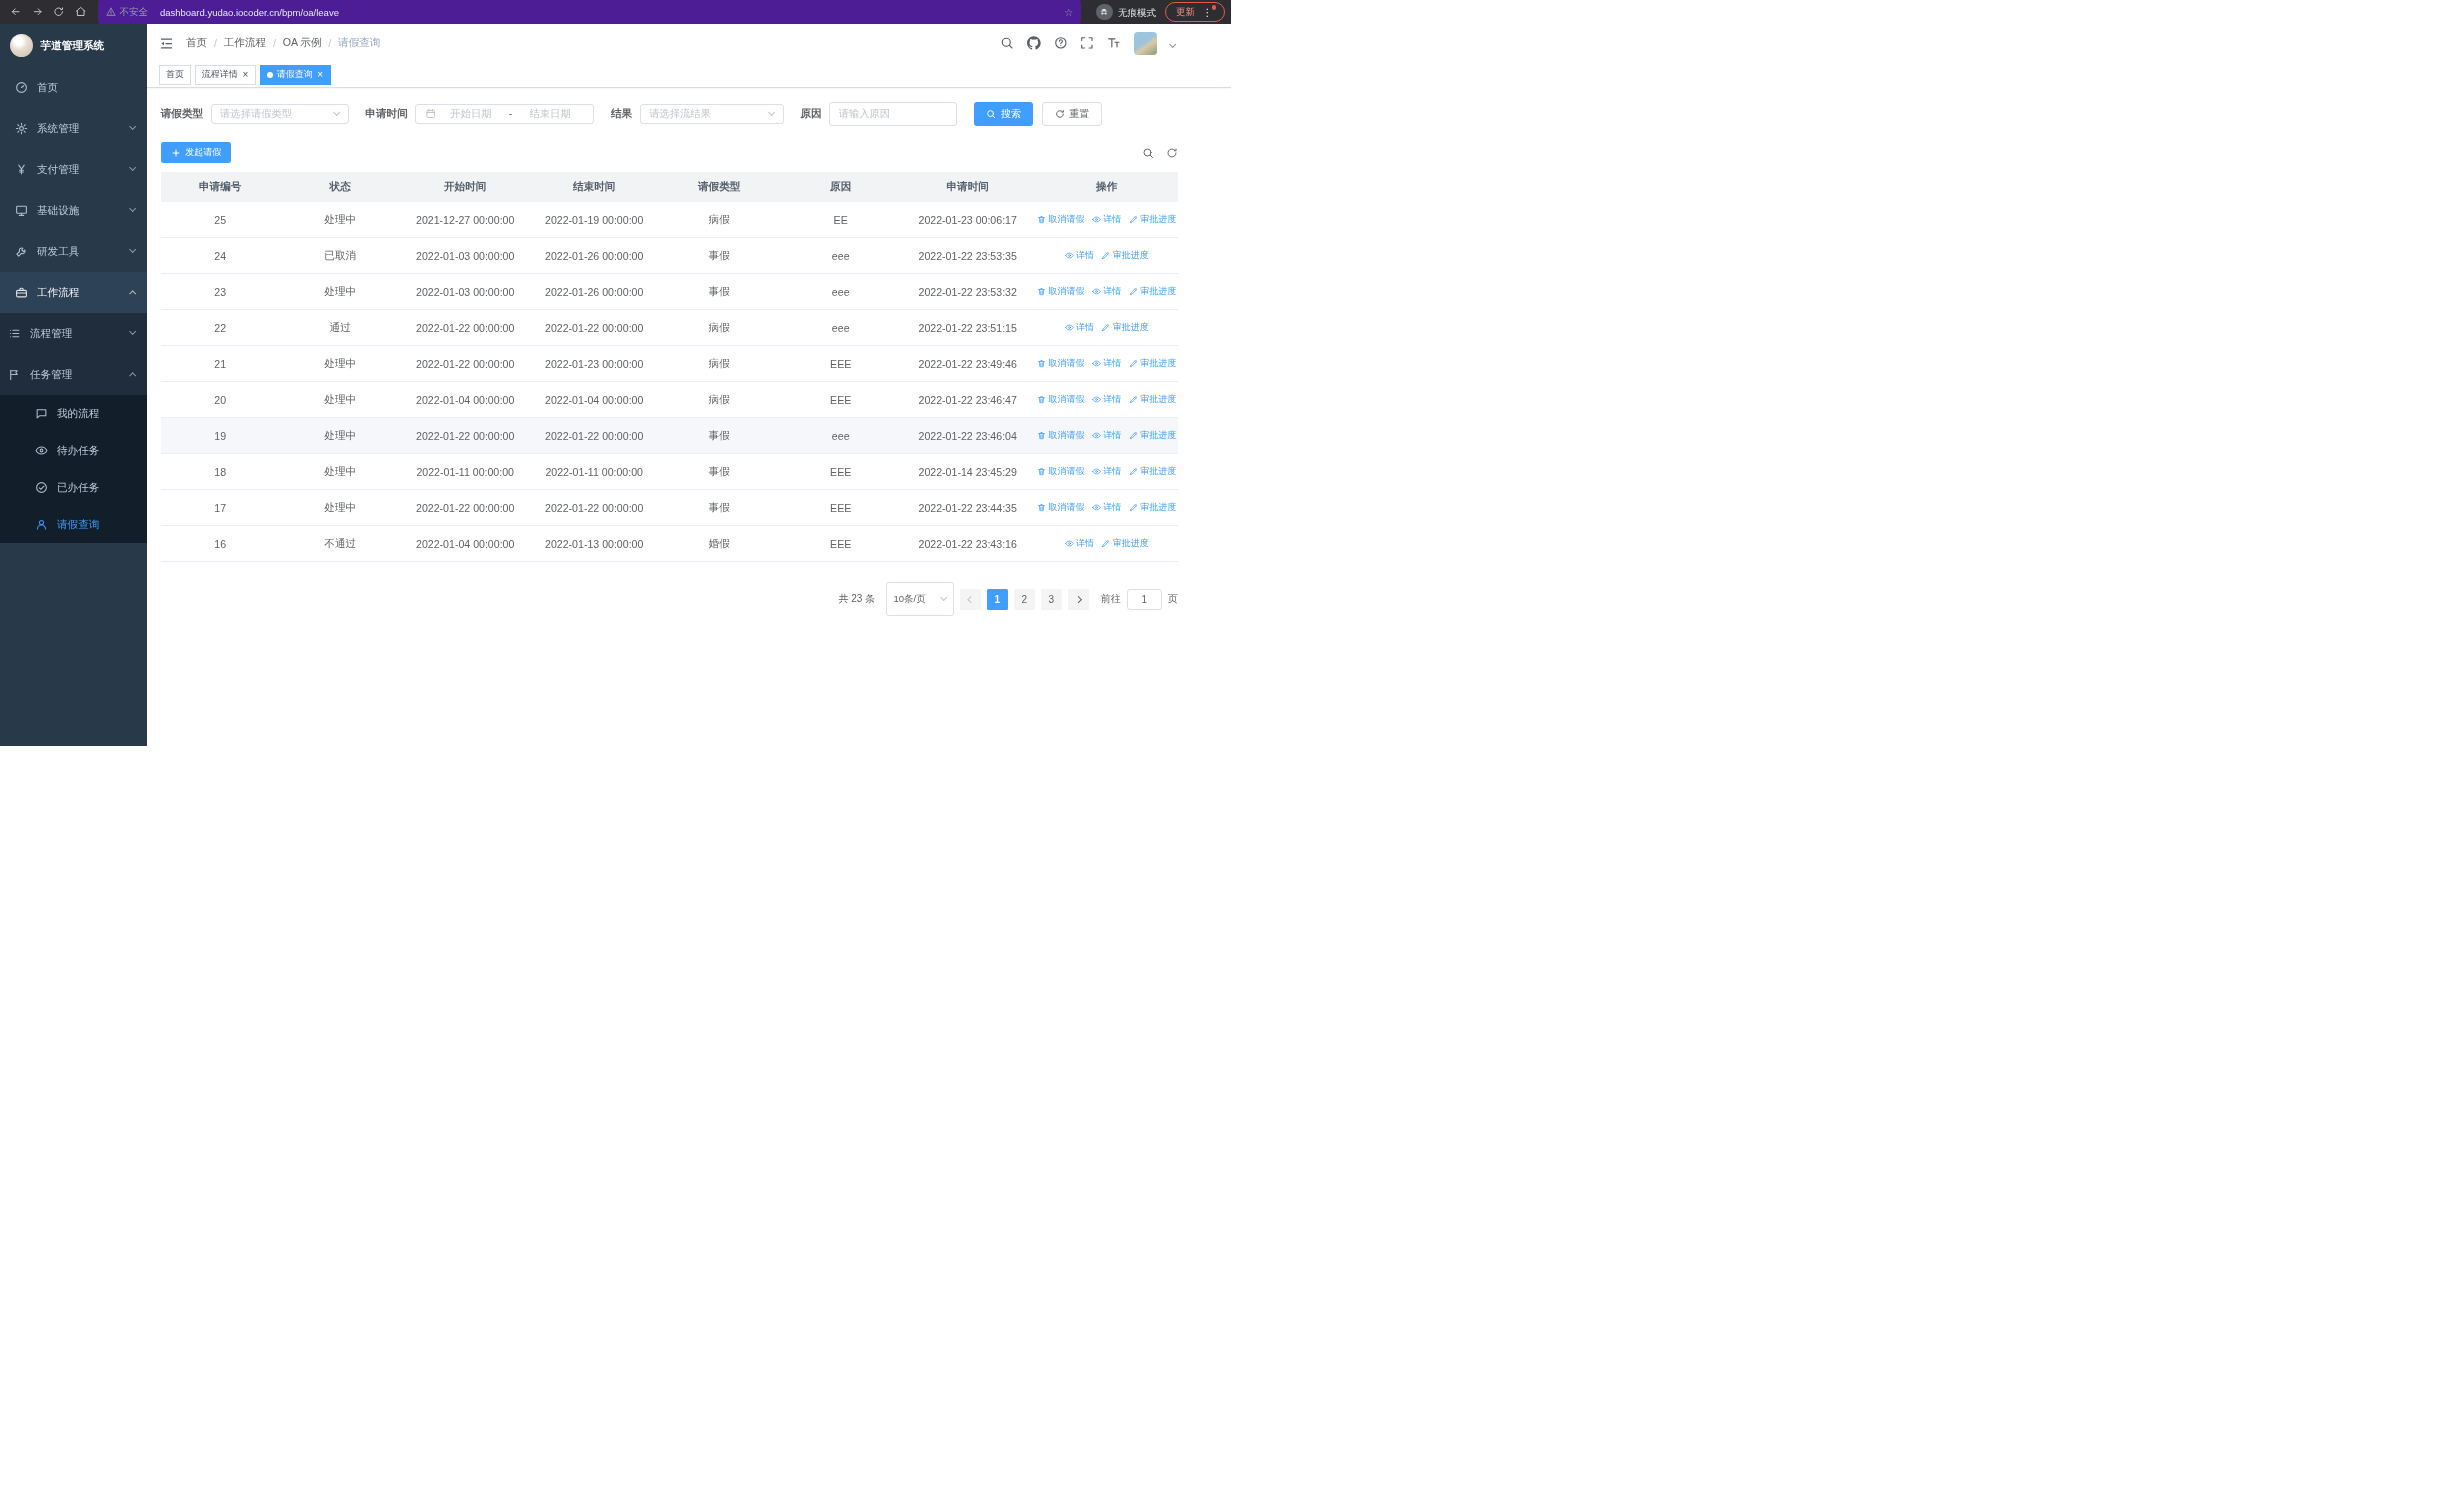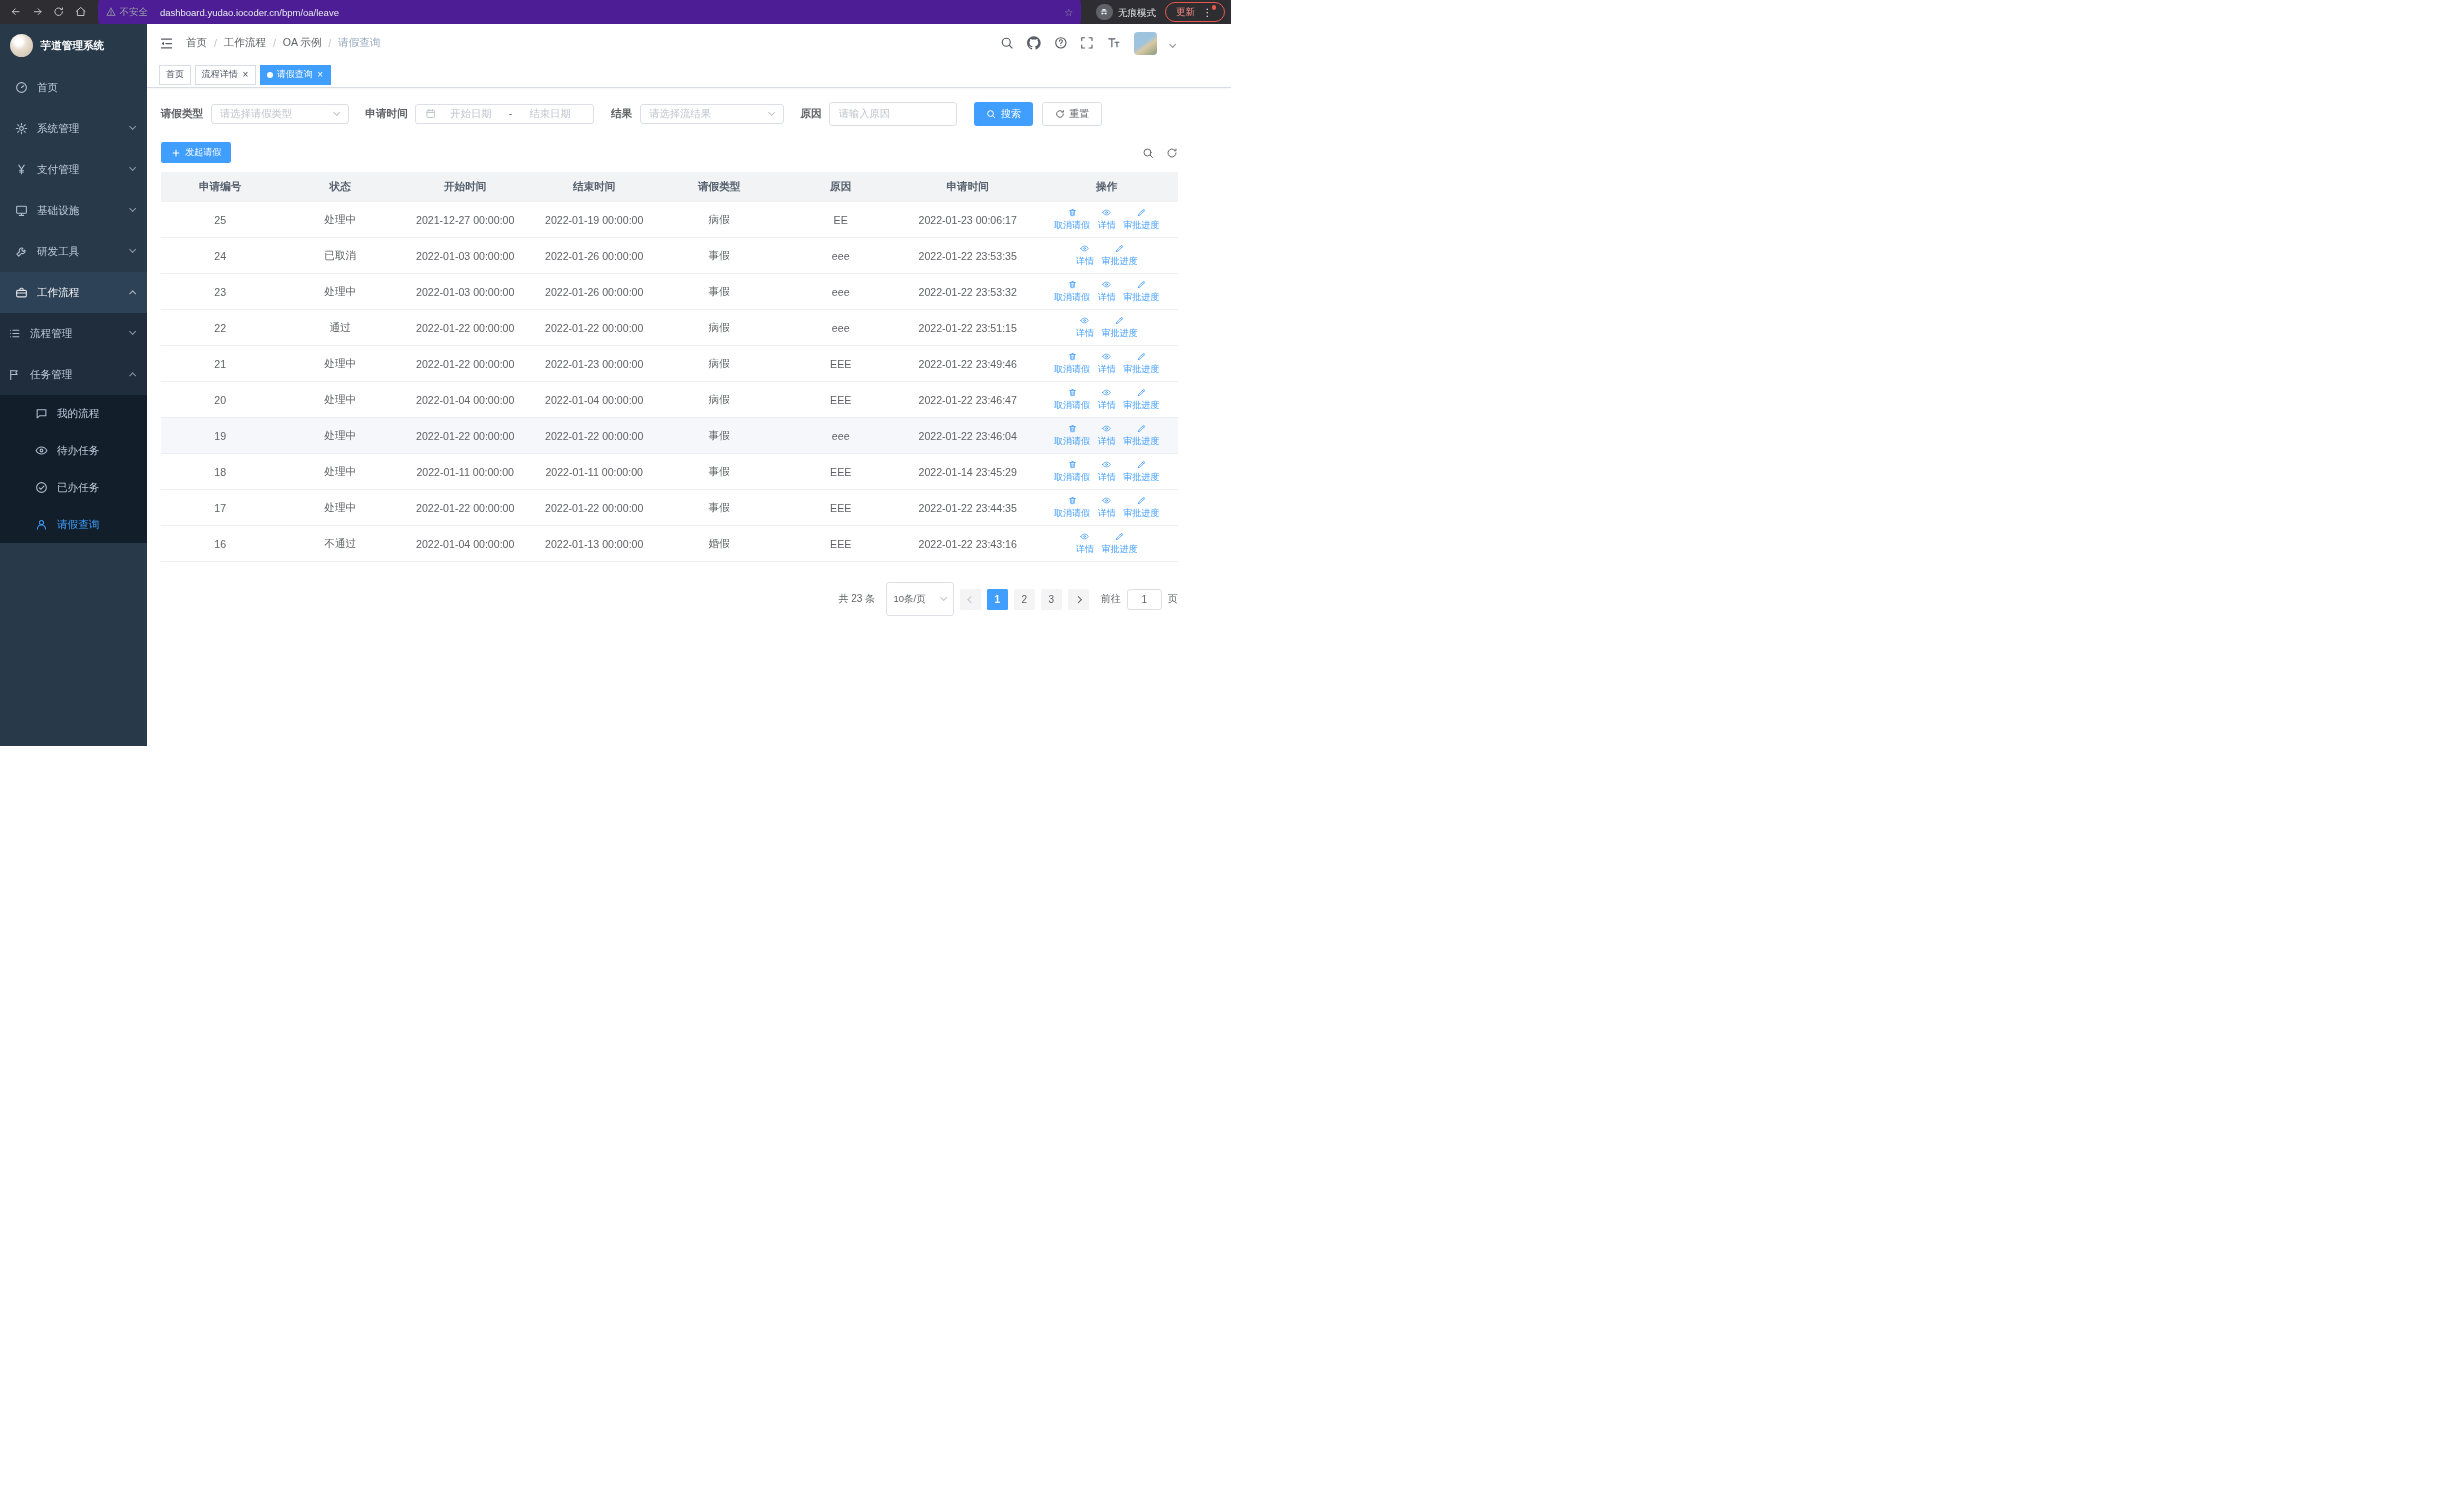--- a/index.html
+++ b/index.html
@@ -100,21 +100,21 @@
   .utils .uicon svg { width:12px; height:12px; }
 
   
   .table { margin-top:9px; width:1017px; font-size:10.6px; }
   .thead, .tr { display:grid; grid-template-columns:119px 121px 129px 129px 121px 122px 132px 146px; align-items:center; }
   .thead { background:#f2f3f5; height:30px; font-weight:700; color:#55606d; }
   .th, .td { text-align:center; white-space:nowrap; overflow:hidden; }
   .tr { height:36px; border-bottom:0.8px solid #ebeef5; color:#606266; }
   .tr.highlight { background:#f5f7fa; }
   .ops { display:flex; align-items:center; justify-content:center; gap:7.6px; }
-  .op { color:#409eff; font-size:9px; display:inline-flex; align-items:center; gap:2.3px; cursor:pointer; text-decoration:none; white-space:nowrap;flex-direction:column; }
+  .op { color:#409eff; font-size:9px; display:inline-flex; align-items:center; gap:2.3px; cursor:pointer; text-decoration:none; white-space:nowrap; }
   .op svg { width:9px; height:9px; }
 
   
   .pagination { margin-top:20px; display:flex; align-items:center; justify-content:flex-end; gap:6px; font-size:10px; color:#606266; }
   .ptotal { margin-right:4.6px; }
   .psize { width:68px; height:34px; border:0.8px solid #dcdfe6; border-radius:3px; display:flex; align-items:center; justify-content:space-between; padding:0 6.8px; font-size:9.5px; cursor:pointer; }
   .psize .chev { color:#c0c4cc; }
   .pbtn { min-width:21px; height:21px; border:none; border-radius:1.5px; background:#f4f4f5; color:#606266; font-size:10px; font-family:inherit; display:flex; align-items:center; justify-content:center; cursor:pointer; }
   .pbtn.prev { color:#c0c4cc; }
   .pbtn.active { background:#409eff; color:#fff; font-weight:700; }

